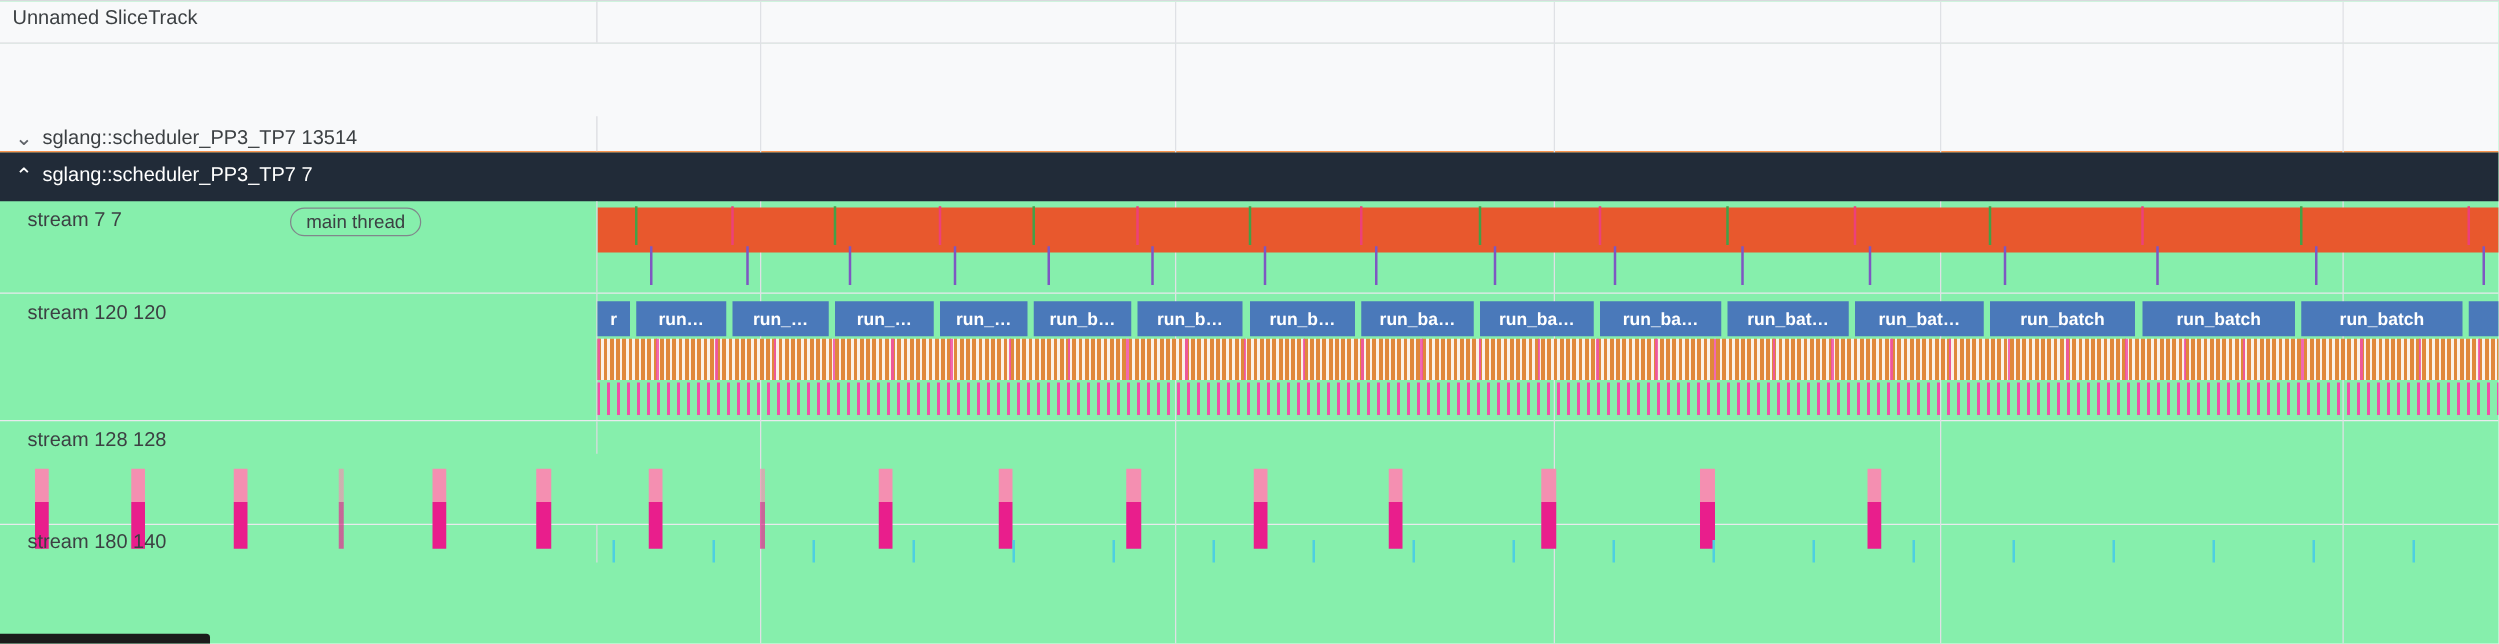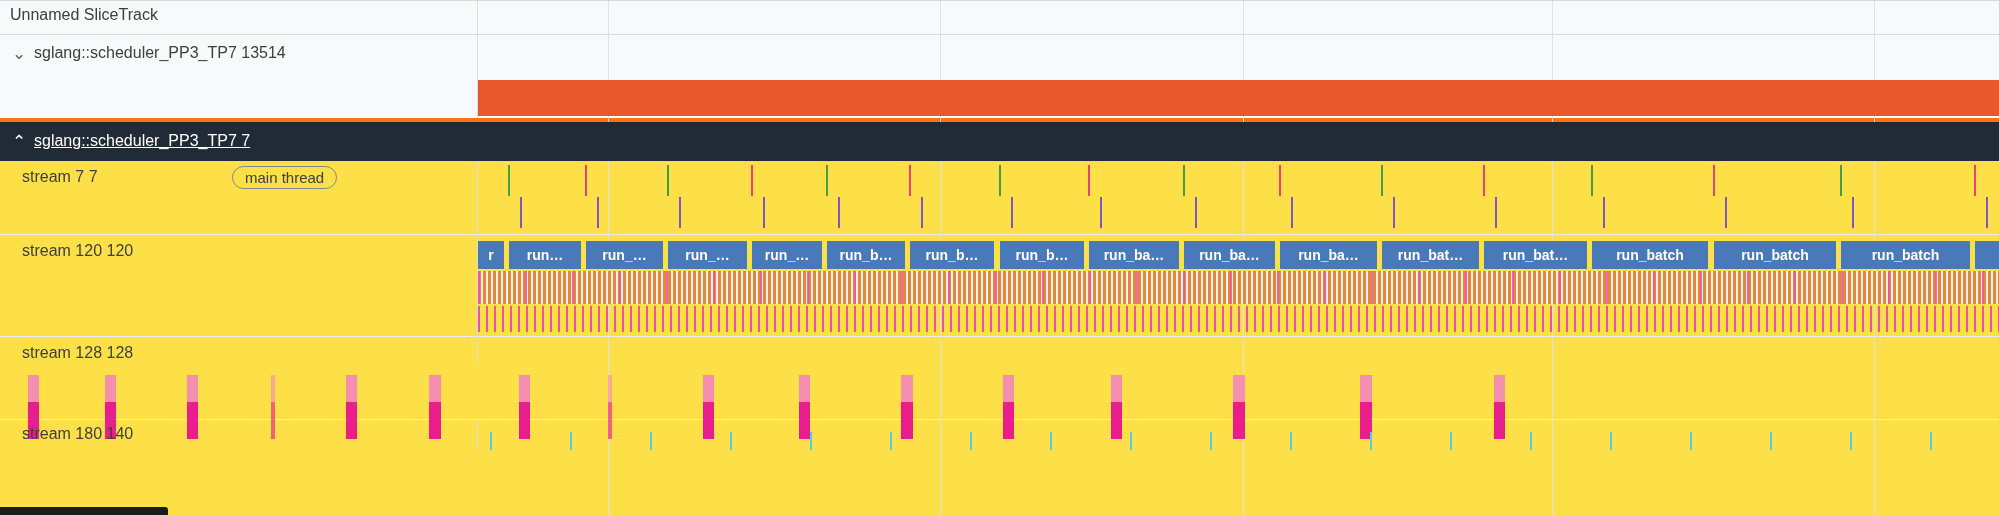--- a/index.html
+++ b/index.html
@@ -1,37 +1,37 @@
 <!DOCTYPE html>
 <html style="--summary-orange: #E8582D; --slice-blue: #4A79BA; --marker-green: #43A047; --marker-purple: #7E57C2; --marker-pink: #EC407A; --bar-pink: #E91E8C; --bar-pink-light: #F48FB1; --tick-teal: #4DD0E1; --band-orange: #E0883C; --band-magenta: #F050A8; --header-dark: #212B38;"><head>
 <meta charset="utf-8">
 <style>
   html,body{margin:0;padding:0;background:#fff;}
   .app{
     position:relative;width:1999px;height:515px;overflow:hidden;
     font-family:"Liberation Sans","DejaVu Sans",sans-serif;
-    color:#3c4043;background:#fde047;border-top:1px solid #d7d9dc;box-sizing:border-box;
+    color:#3c4043;background:#86efac;border-top:1px solid #d7d9dc;box-sizing:border-box;
   }
   .gridlines{position:absolute;inset:0;z-index:2;pointer-events:none;}
   .gridline{position:absolute;top:0;bottom:0;width:1px;background:#dfe1e5;}
   .row{position:relative;display:flex;box-sizing:border-box;}
   .row .names{position:relative;z-index:3;width:478px;flex:none;box-sizing:border-box;border-right:1px solid #dadce0;}
   .row .lane{position:relative;z-index:3;flex:1;}
   .tinted{background:#f8f9fa;}
   .r-unnamed{height:34px;border-bottom:1px solid #d7d9dc;}
-  .r-group13514{height:87px;border-bottom:4px solid #f97316;}
+  .r-group13514{height:87px;border-bottom:1px solid #f97316;align-items:flex-end;}
   .r-group0{height:66px;}
   .r-header{height:39px;z-index:3;background:var(--header-dark,#212B38);color:#fff;}
   .r-header .names{border-right:none;}
   .r-stream7{height:74px;border-bottom:1px solid #e8eaed;}
   .r-stream120{height:102px;border-bottom:1px solid #e8eaed;}
   .r-stream128{height:83px;border-bottom:1px solid #e8eaed;flex-direction:column;}
   .r-stream140{height:30px;}
   .tlabel{display:inline-block;font-size:16px;line-height:20px;color:#3c4043;white-space:nowrap;}
-  .r-header .tlabel{color:#fff;text-decoration:underline;}
+  .r-header .tlabel{color:#fff;}
   .names.pad-top{padding:8px 0 0 12px;}
   .names.pad-stream{padding:6px 0 0 22px;}
   .chev{display:inline-block;width:22px;font-size:17px;color:#5f6368;vertical-align:-1px;}
   .r-header .chev{color:#fff;}
   .badge{
     position:absolute;left:232px;top:5px;z-index:3;
     border:1.5px solid #80868b;border-radius:13px;padding:2px 12px;
     font-size:15px;line-height:17px;color:#3c4043;white-space:nowrap;background:transparent;
   }
   .summary-bar{position:absolute;top:45px;height:36px;background:var(--summary-orange,#E8582D);}

